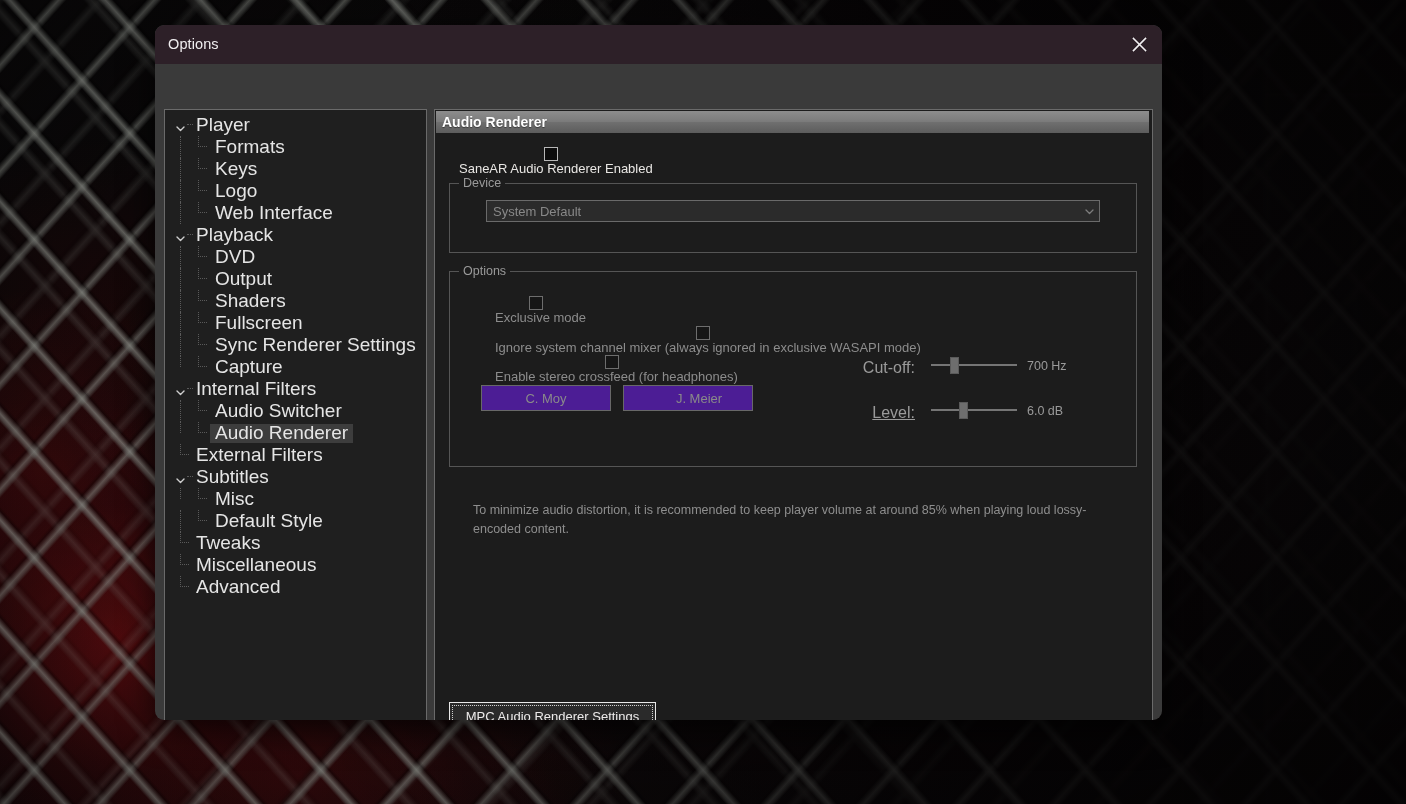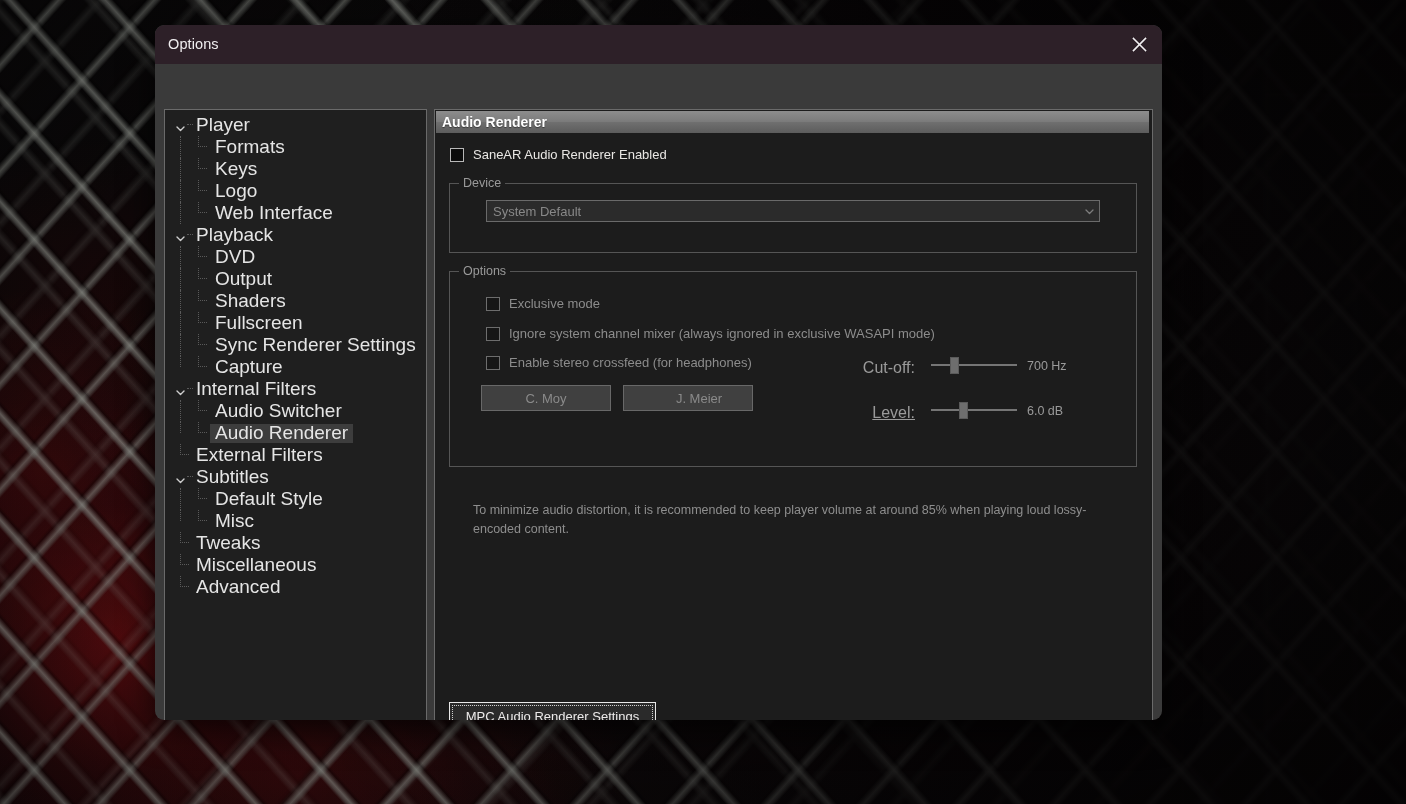--- a/index.html
+++ b/index.html
@@ -233,20 +233,21 @@
     width: 717px;
     height: 587px;
   }
 
   
   .cbrow {
     position: absolute;
     display: flex;
     align-items: center;
     cursor: default;
+    flex-direction: column;
   }
   .cbox {
     width: 14px;
     height: 14px;
     box-sizing: border-box;
     border: 1px solid #b8b8b8;
     background: #0c0c0c;
     flex: 0 0 auto;
   }
   .cbox.disabled {
@@ -301,21 +302,21 @@
     display: flex;
     align-items: center;
     justify-content: center;
   }
 
   
   .pbtn {
     position: absolute;
     box-sizing: border-box;
     border: 1px solid #686868;
-    background: #404040;
+    background: #4c1d95;
     display: flex;
     align-items: center;
     justify-content: center;
     font-size: 13px;
     color: #8a8a8a;
     cursor: default;
     white-space: nowrap;
   }
 
   
@@ -536,30 +537,30 @@
         <div class="tree-item depth0">
           <span class="expander">
             <svg width="11" height="11" viewBox="0 0 11 11">
                 <path d="M2 4 L5.5 7.5 L9 4" stroke="#cfcfcf" stroke-width="1.4" fill="none" stroke-linecap="round" stroke-linejoin="round"></path>
               </svg>
           </span>
           <span class="tline stub-h" style="left:22px;width:6px;"></span>
           <span class="tree-label">Subtitles</span>
         </div>
         <div class="tree-item depth1">
+          <span class="tline vert" style="top:0;height:11px;"></span>
+          <span class="tline child-v" style="top:0;height:11px;"></span>
+          <span class="tline stub-h" style="left:33px;width:9px;"></span>
+          <span class="tree-label">Misc</span>
+        </div>
+        <div class="tree-item depth1">
           <span class="tline vert" style="top:0;height:22px;"></span>
           <span class="tline child-v" style="top:0;height:11px;"></span>
           <span class="tline stub-h" style="left:33px;width:9px;"></span>
           <span class="tree-label">Default Style</span>
-        </div>
-        <div class="tree-item depth1">
-          <span class="tline vert" style="top:0;height:11px;"></span>
-          <span class="tline child-v" style="top:0;height:11px;"></span>
-          <span class="tline stub-h" style="left:33px;width:9px;"></span>
-          <span class="tree-label">Misc</span>
         </div>
 
         <div class="tree-item depth0">
           <span class="tline vert" style="top:0;height:11px;"></span>
           <span class="tline stub-h" style="left:15px;width:9px;"></span>
           <span class="tree-label">Tweaks</span>
         </div>
         <div class="tree-item depth0">
           <span class="tline vert" style="top:0;height:11px;"></span>
           <span class="tline stub-h" style="left:15px;width:9px;"></span>

